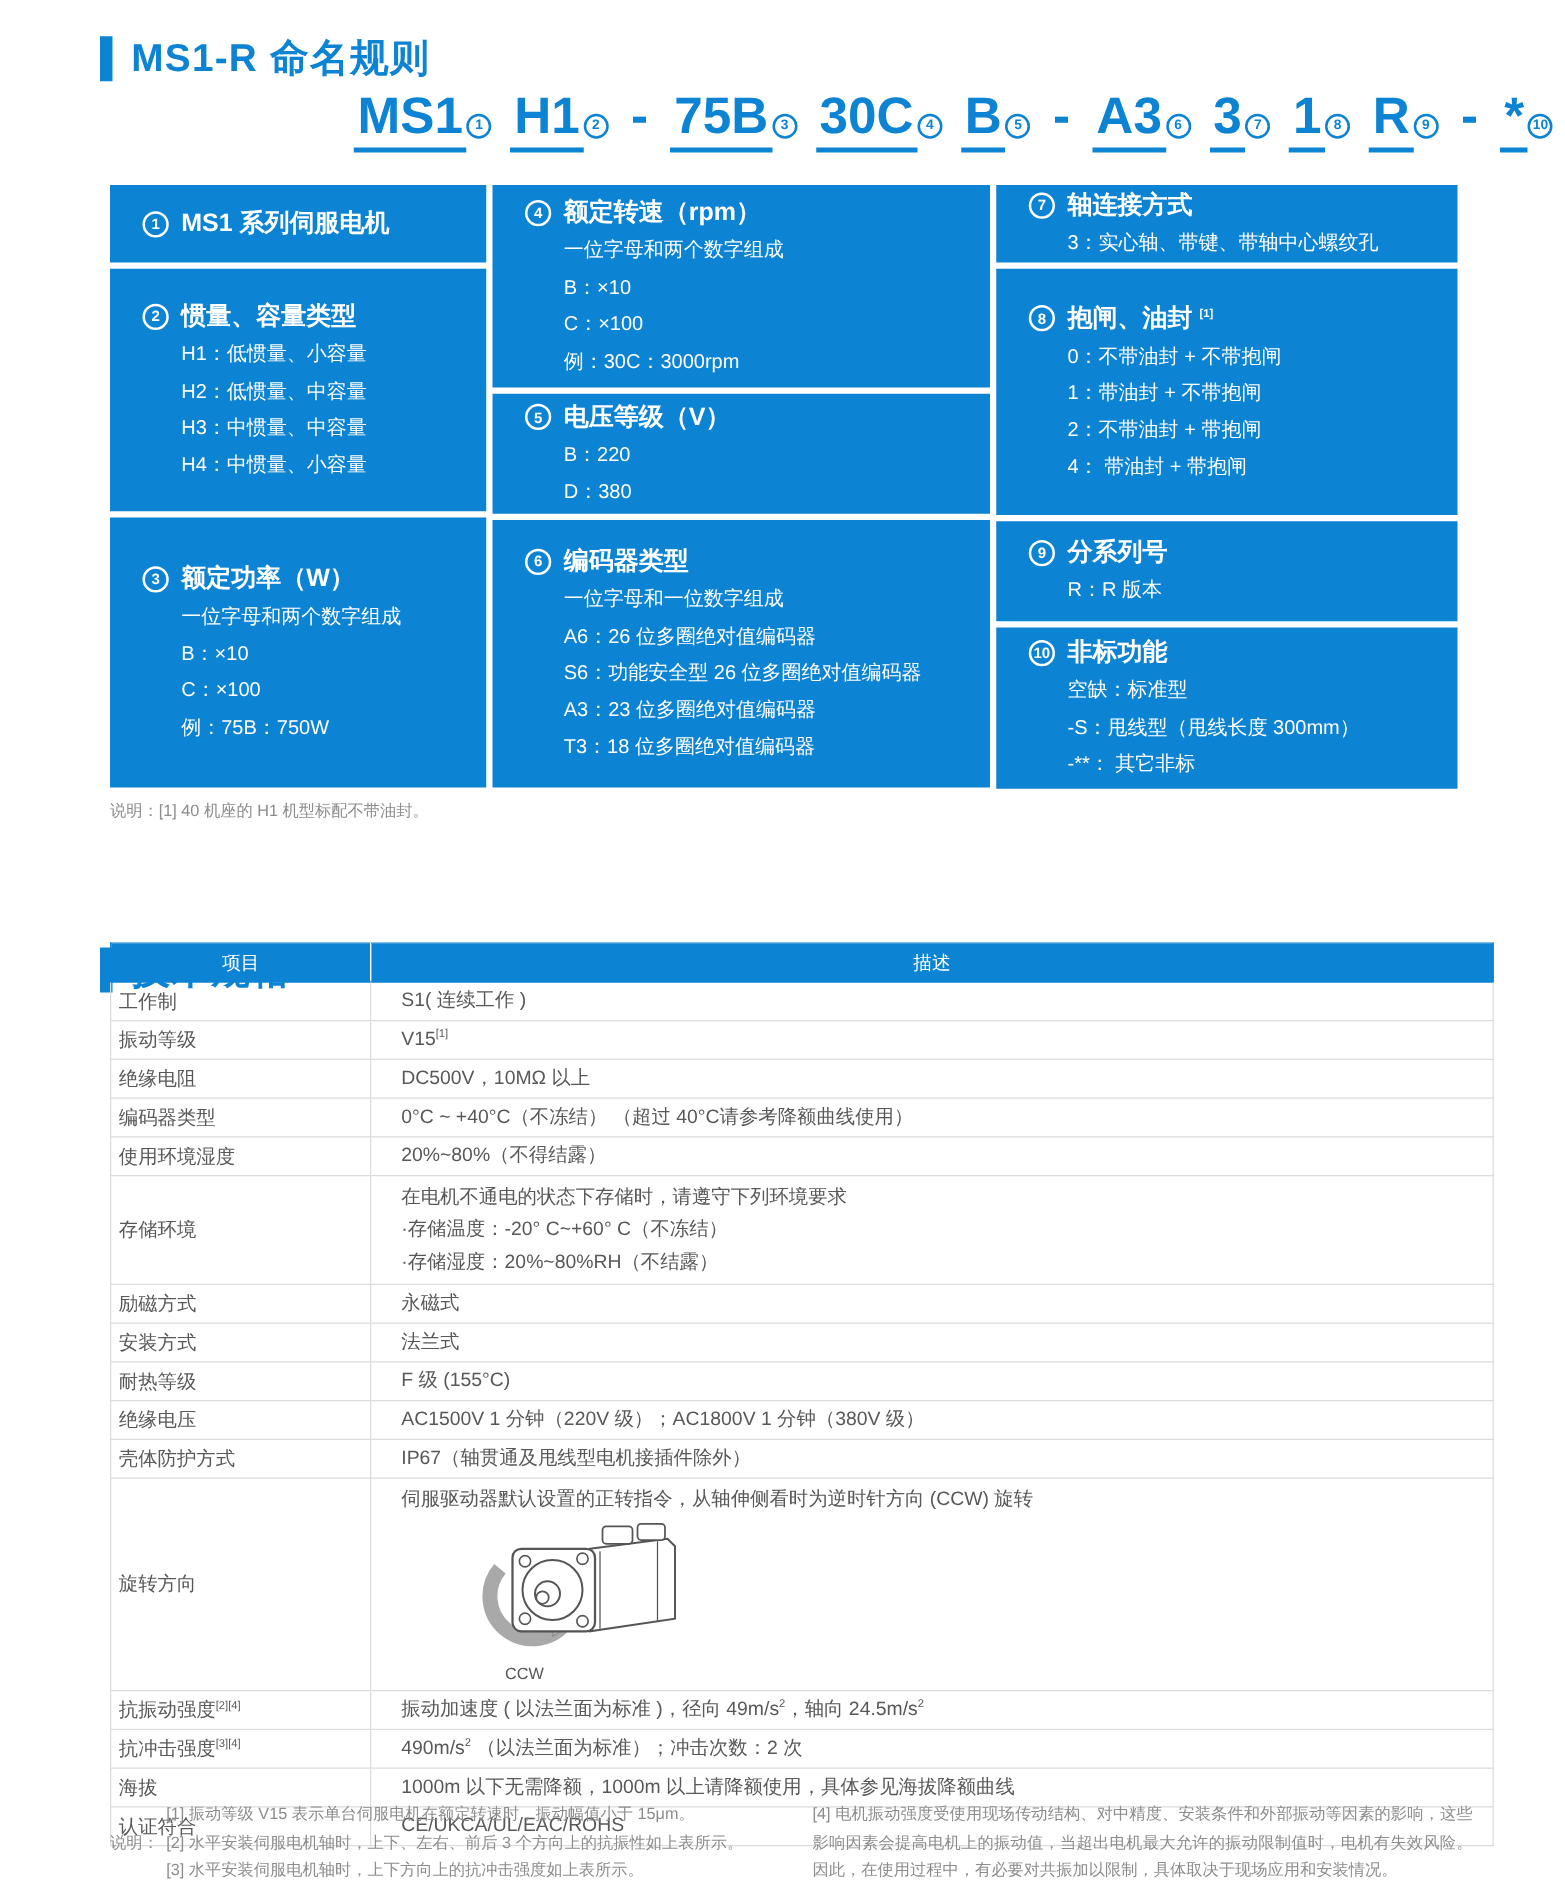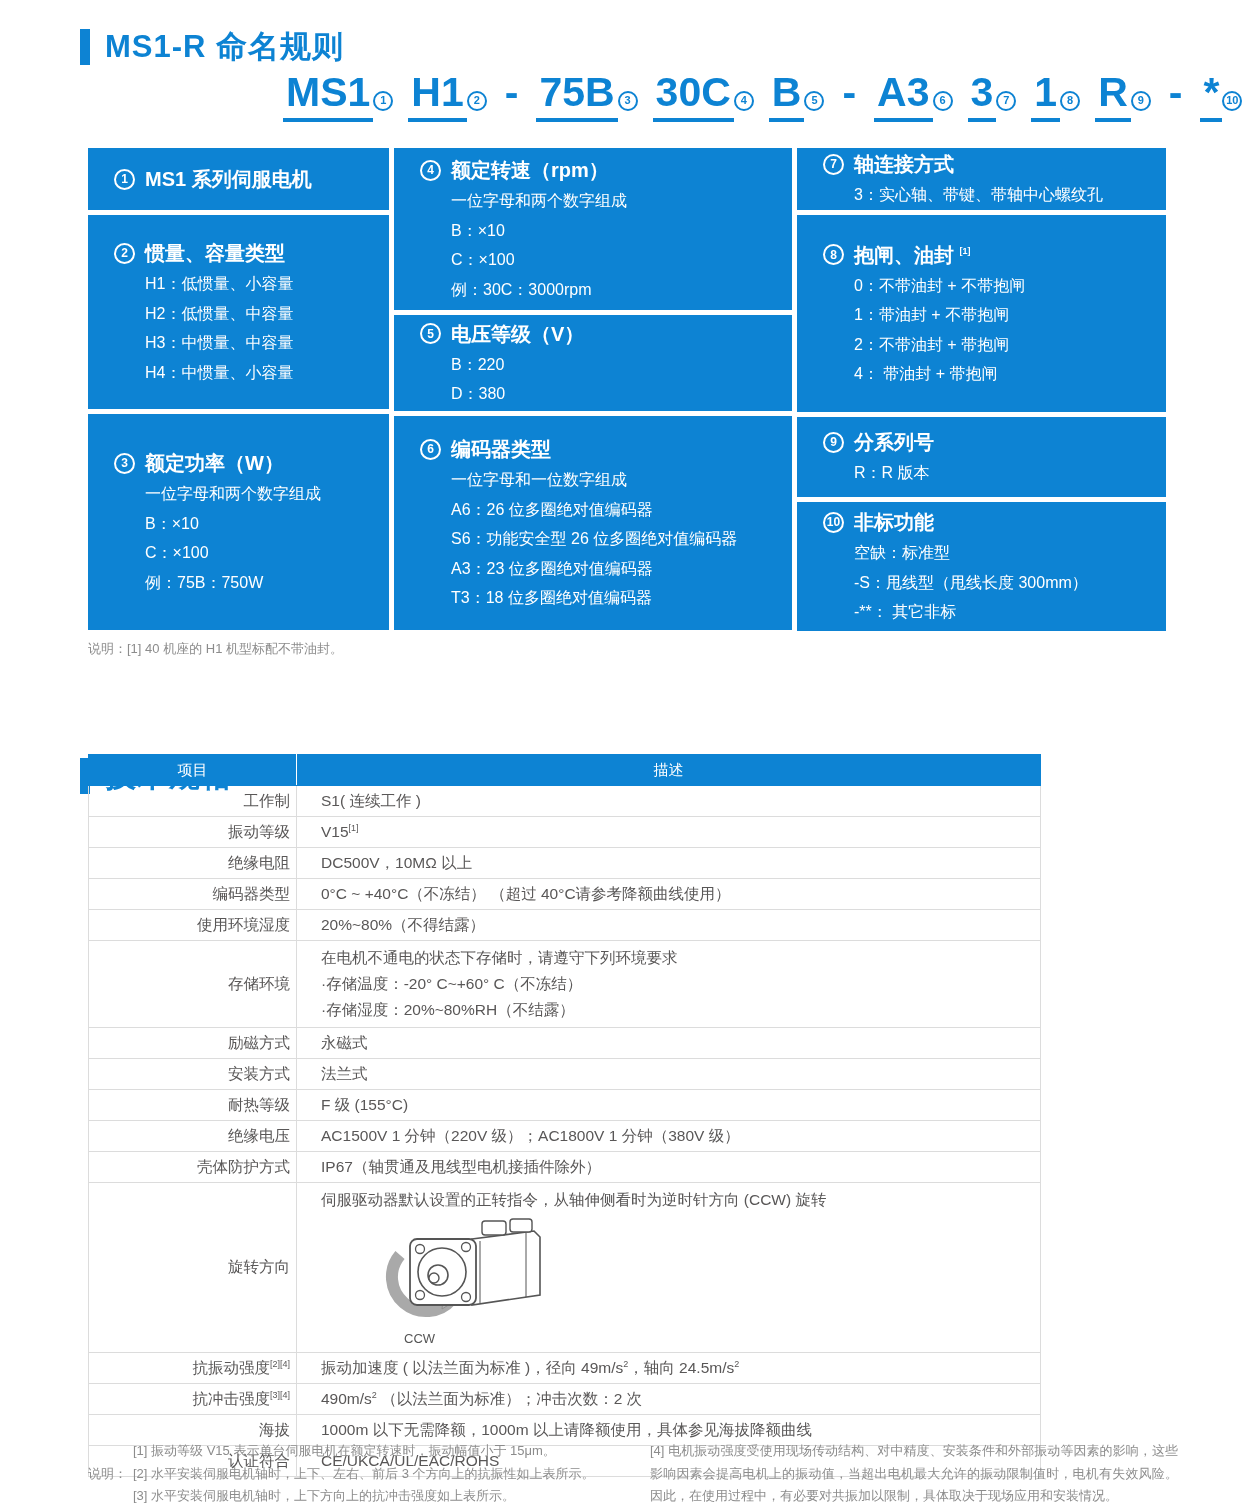--- a/index.html
+++ b/index.html
@@ -36,28 +36,28 @@
     padding:6px 6px 6px 26px;
   }
   .btitle { display:flex; align-items:center; gap:10px; font-size:20px; font-weight:700; line-height:32px; }
   .btitle .circ { border-color:#fff; color:#fff; width:21px; height:21px; min-width:21px; font-size:12px; }
   .bline { font-size:16px; line-height:29.5px; padding-left:31px; }
   sup { font-size:9px; vertical-align:super; line-height:0; }
 
   #naming-note { position:absolute; left:88px; top:640px; font-size:13px; color:#8c8c8c; }
 
   
-  #spec-table { position:absolute; left:88px; top:754px; width:953px; border-collapse:collapse; }
+  #spec-table { position:absolute; left:88px; top:754px; width:1107px; border-collapse:collapse; }
   #spec-table th, #spec-table td { border:1px solid #dcdcdc; }
   #spec-table th {
     background:#0d83d3; color:#fff; font-weight:400; font-size:15px;
     height:31px; text-align:center; border-color:#0d83d3; border-right-color:#ffffff;
   }
   #spec-table th:last-child { border-right-color:#0d83d3; }
-  td.lab { width:208px; text-align:right; font-size:15.5px; color:#595757; padding:4px 6px; }
+  td.lab { width:208px; text-align:left; font-size:15.5px; color:#595757; padding:4px 6px; }
   td.desc { font-size:15.5px; text-align:left; padding:4px 10px 4px 24px; }
   td .dline { line-height:26px; }
   #spec-table tr.normal td { height:31px; padding-top:0; padding-bottom:0; }
   .motor-wrap { margin:4px 0 2px 55px; width:180px; text-align:center; }
   .motor-wrap svg { display:block; }
   .motor-caption { font-size:13px; color:#555; margin-top:-4px; text-align:left; padding-left:28px; }
 
   
   #footnotes { position:absolute; left:88px; top:1440px; width:1090px; display:flex; gap:26px;
                font-size:13px; color:#8c8c8c; line-height:22.5px; }

